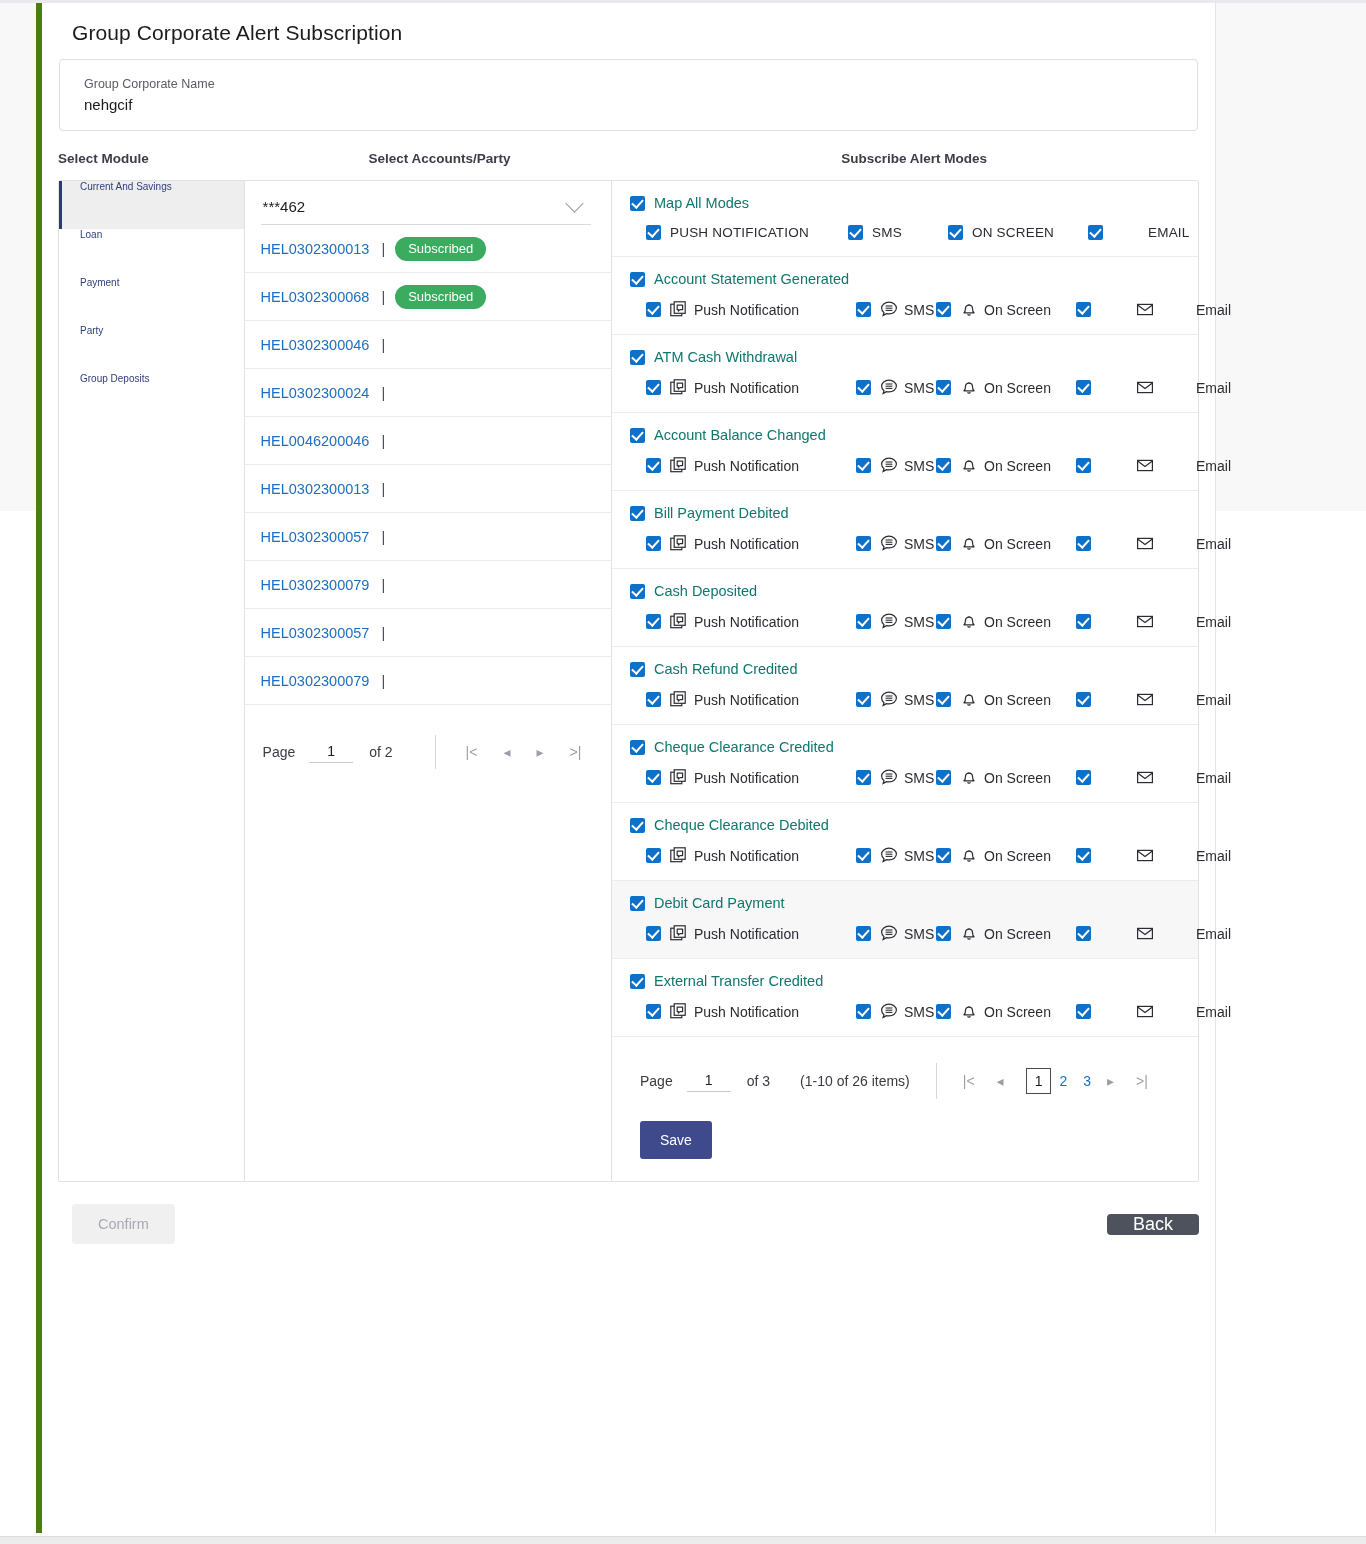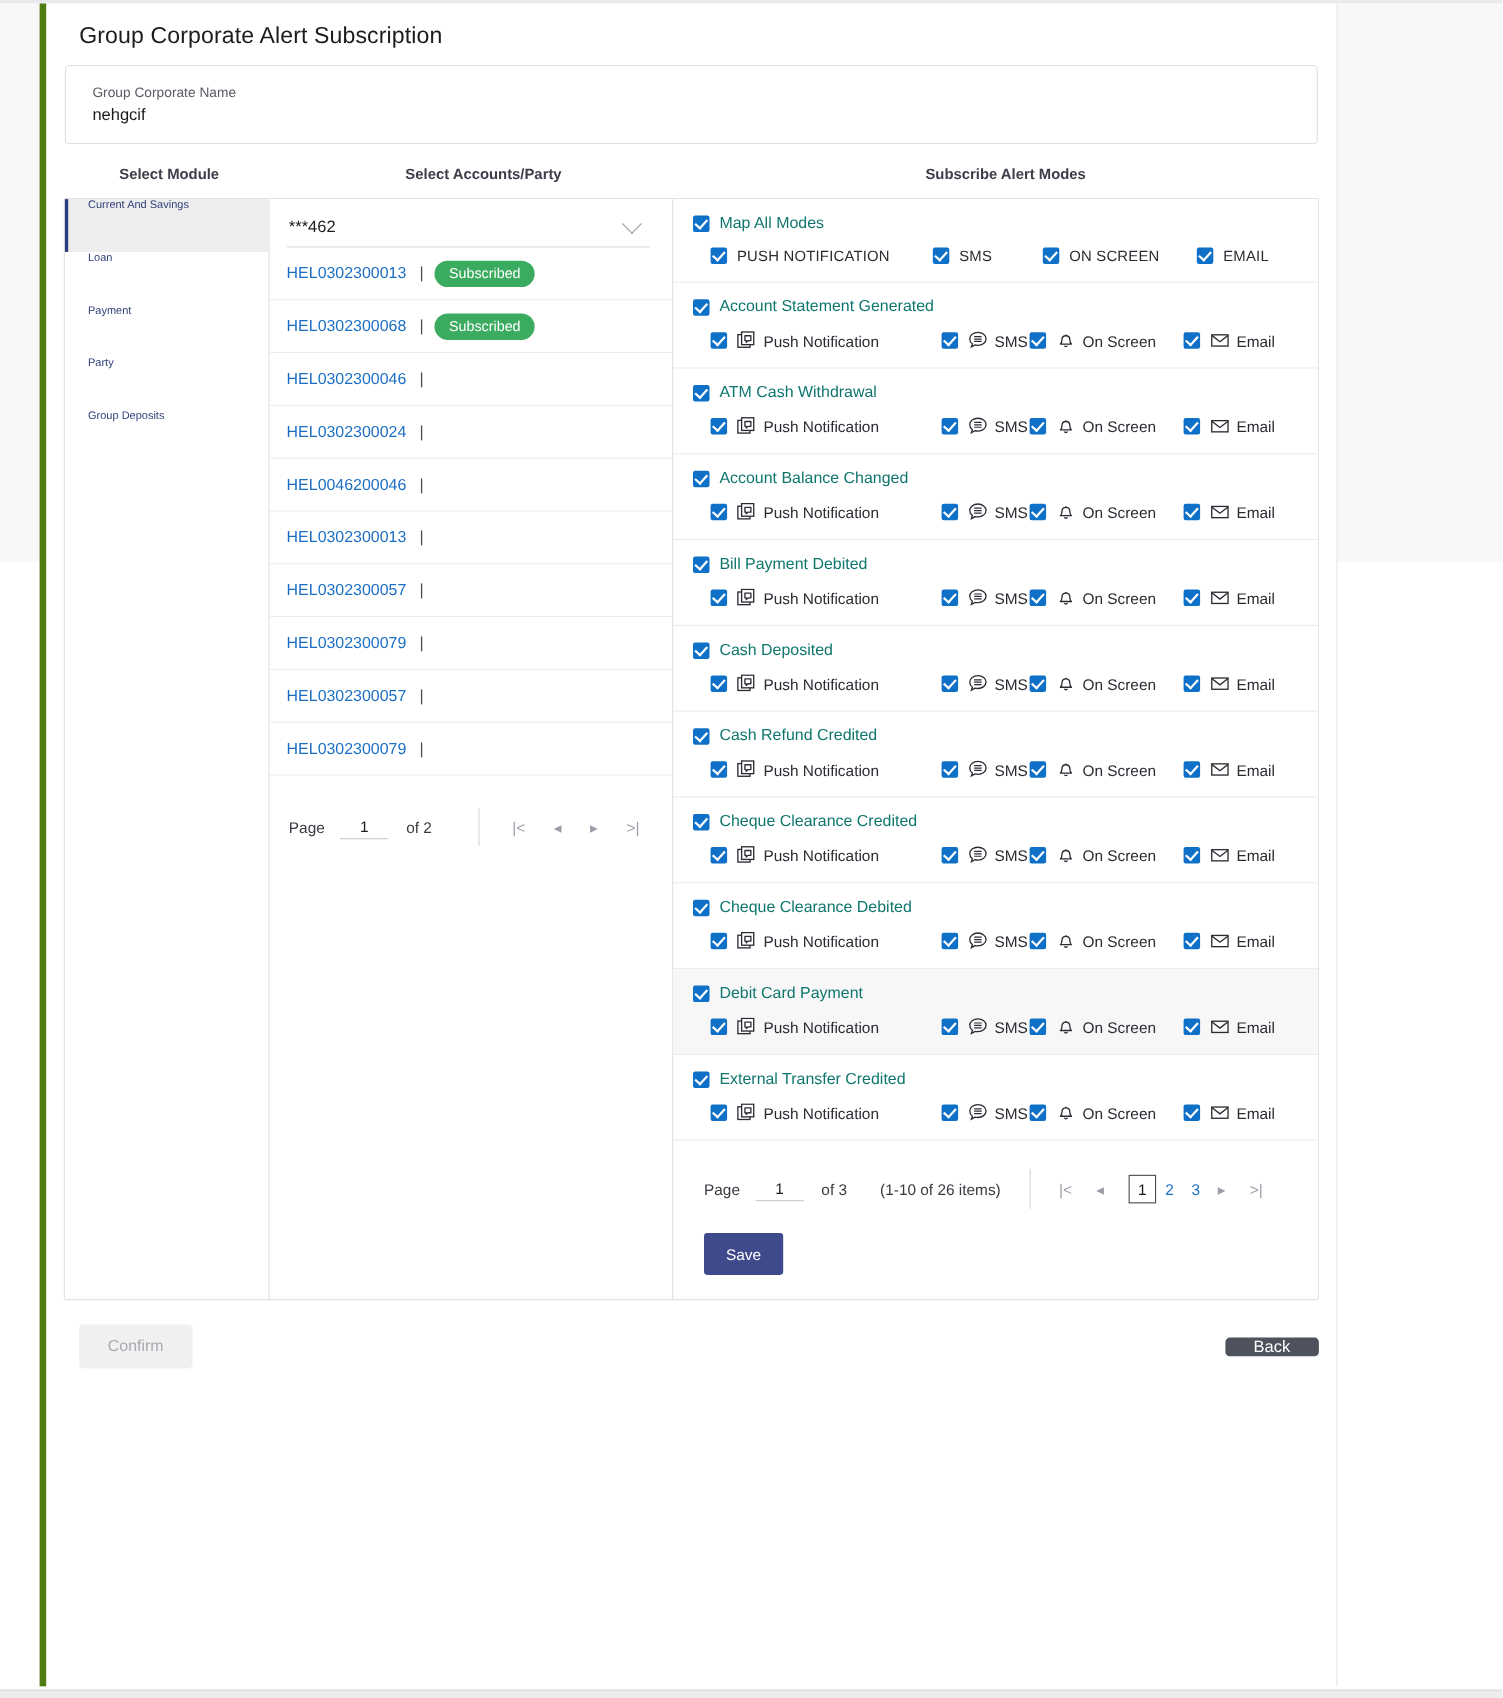--- a/index.html
+++ b/index.html
@@ -74,21 +74,21 @@
     line-height: 19px;
   }
   
   .col-headers {
     display: flex;
     padding: 20px 0 14px 0;
     font-size: 13.5px;
     font-weight: bold;
     color: #3d3d4a;
   }
-  .ch-module { width: 212px; text-align: center; }
+  .ch-module { width: 212px; }
   .ch-accounts { width: 420px; text-align: center; }
   .ch-modes { width: 630px; text-align: center; }
 
   
   .panels {
     display: flex;
     align-items: stretch;
     border: 1px solid #e2e2e6;
     border-radius: 2px;
     margin-bottom: 22px;
@@ -209,21 +209,21 @@
   }
   .mode-item {
     display: flex;
     align-items: center;
     font-size: 14px;
     color: #2b2b33;
   }
   .mode-item.w-push { width: 202px; }
   .mode-item.w-sms  { width: 100px; }
   .mode-item.w-on   { width: 140px; }
-  .mode-item.w-em   { width: 110px; }
+  .mode-item.w-em   { width: 110px; gap: 36px; }
   .mode-item.caps   { font-size: 13.5px; letter-spacing: .2px; }
   .mode-item.cw-push { width: 210px; }
   .mode-item.cw-sms  { width: 80px; }
   .mode-item.cw-on   { width: 140px; }
 
   
   .cb {
     width: 15px; height: 15px;
     background: #0f70c8;
     border-radius: 2px;
@@ -295,21 +295,21 @@
     font-size: 14.5px;
     font-family: "Liberation Sans", sans-serif;
     padding: 12px 26px;
     cursor: default;
   }
   .btn-back {
     background: #4d525c;
     color: #ffffff;
     border: none;
     border-radius: 4px;
-    font-size: 15px;
+    font-size: 18px;
     font-family: "Liberation Sans", sans-serif;
     padding: 0 26px;
     margin-left: 16px;
     cursor: pointer;
   }
 </style>
 </head>
 <body>
 
 <div class="page-bg"></div>

